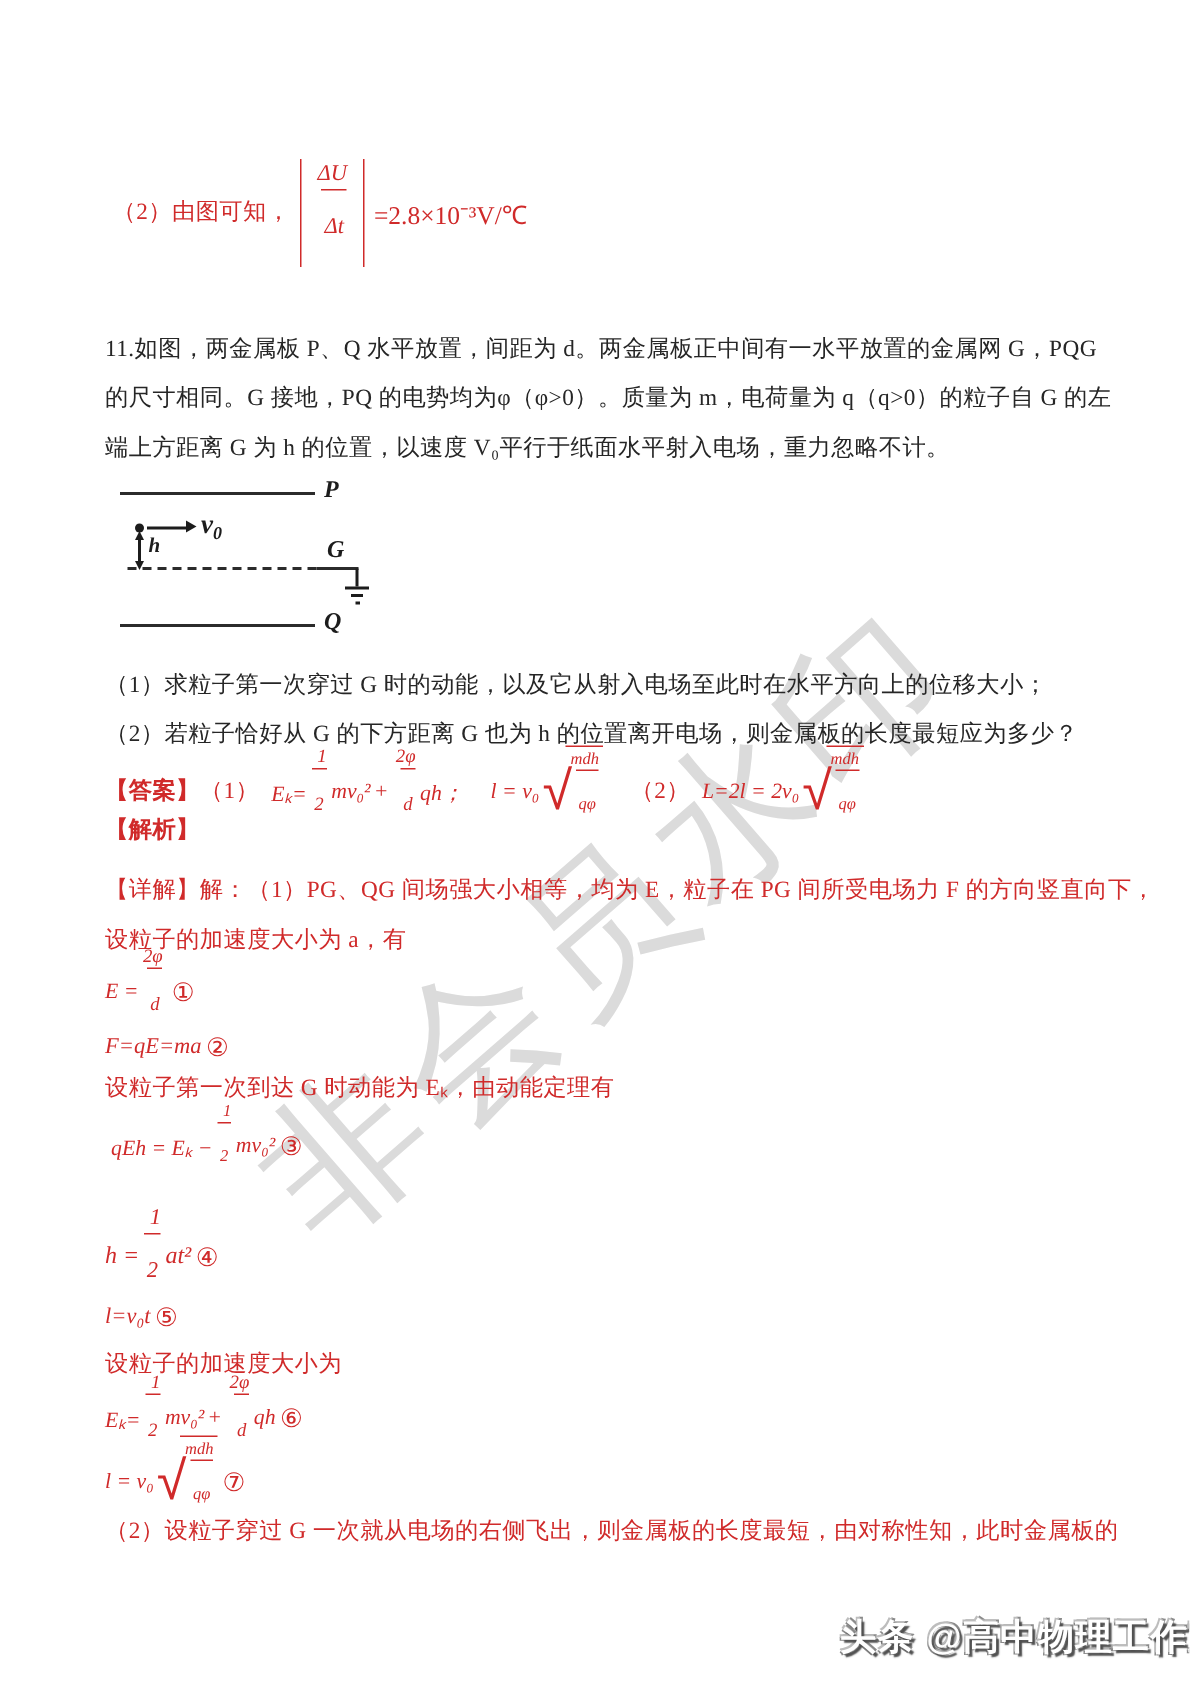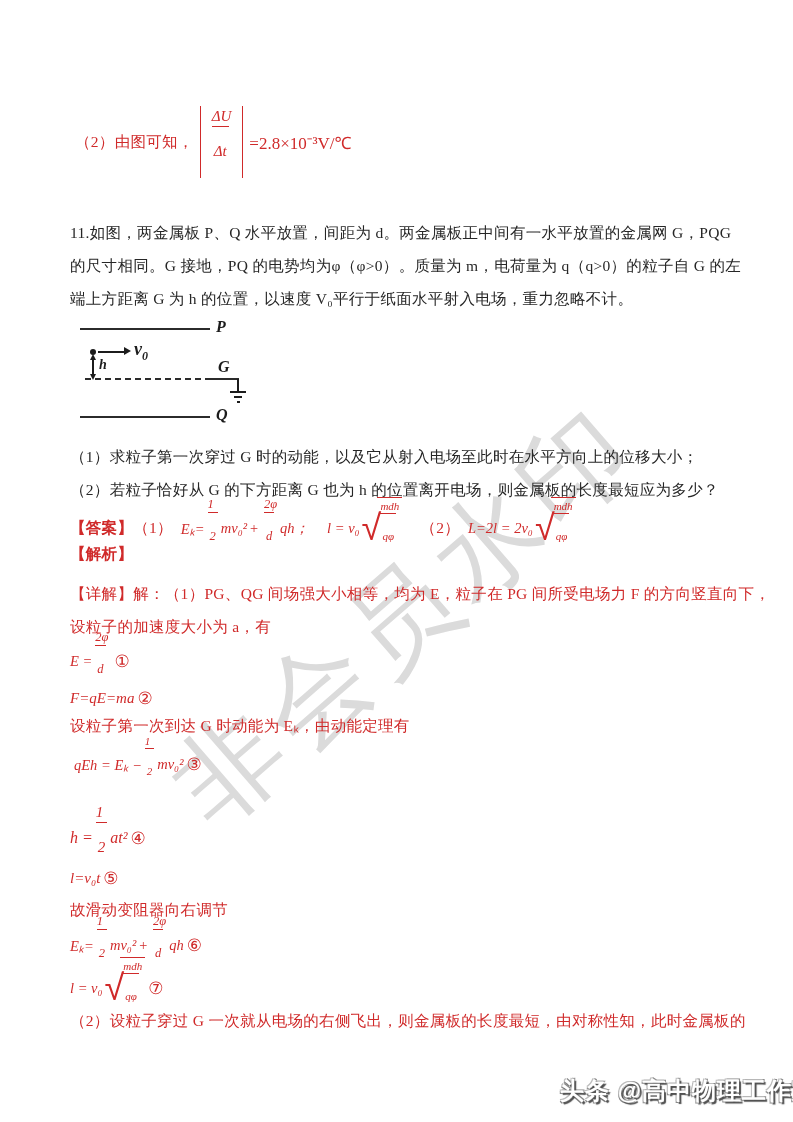--- a/index.html
+++ b/index.html
@@ -5,21 +5,21 @@
   html,body{margin:0;padding:0;background:#fff;}
   #page{position:relative;width:793px;height:1122px;background:#ffffff;overflow:hidden;
         font-family:"Liberation Serif",serif;}
   .abs{position:absolute;}
   .cn{font-size:15.5px;color:#262626;letter-spacing:0.3px;white-space:nowrap;line-height:1.4;}
   .red{color:#d02a2a;}
   .boldlab{font-weight:bold;}
   .math{font-style:italic;font-size:14.5px;}
   .eqrow{position:absolute;display:flex;align-items:center;color:#d02a2a;
          font-style:italic;font-size:14.5px;white-space:nowrap;}
-  .frac{display:inline-flex;flex-direction:column;align-items:flex-start;line-height:1.15;
+  .frac{display:inline-flex;flex-direction:column;align-items:flex-end;line-height:1.15;
         vertical-align:middle;margin:0 3px;}
   .frac .den{border-top:1px solid currentColor;padding:16px 2px;}
   .frac-sm{font-size:11px;}
   .frac-md{font-size:12.5px;}
   .frac-lg{font-size:15px;}
   .sqrt{display:inline-flex;align-items:center;margin-left:2px;}
   .radsign{font-style:normal;font-size:36px;line-height:0.85;margin-right:-4px;
            font-family:"DejaVu Sans",sans-serif;font-weight:200;}
   .radicand{border-top:1.6px solid currentColor;padding:2px 3px 0 3px;}
   .absbars{display:inline-flex;align-items:center;border-left:1.6px solid #d02a2a;
@@ -186,21 +186,21 @@
     </span>
     <span>at²</span>
     <span class="tag">④</span>
   </div>
 
   <div class="eqrow" style="left:70px;top:866px;height:24px;font-size:15px;">
     <span>l=v₀t</span>
     <span class="tag">⑤</span>
   </div>
 
-  <div class="abs cn red content" style="left:70px;top:899px;">故滑动变阻器向右调节</div>
+  <div class="abs cn red content" style="left:70px;top:899px;">设粒子的加速度大小为</div>
 
   <div class="eqrow" style="left:70px;top:924px;height:42px;">
     <span>Eₖ=</span>
     <span class="frac frac-md">
       <span class="num">1</span>
       <span class="den">2</span>
     </span>
     <span>mv₀²</span>
     <span style="margin:0 2px;">+</span>
     <span class="frac frac-md">

